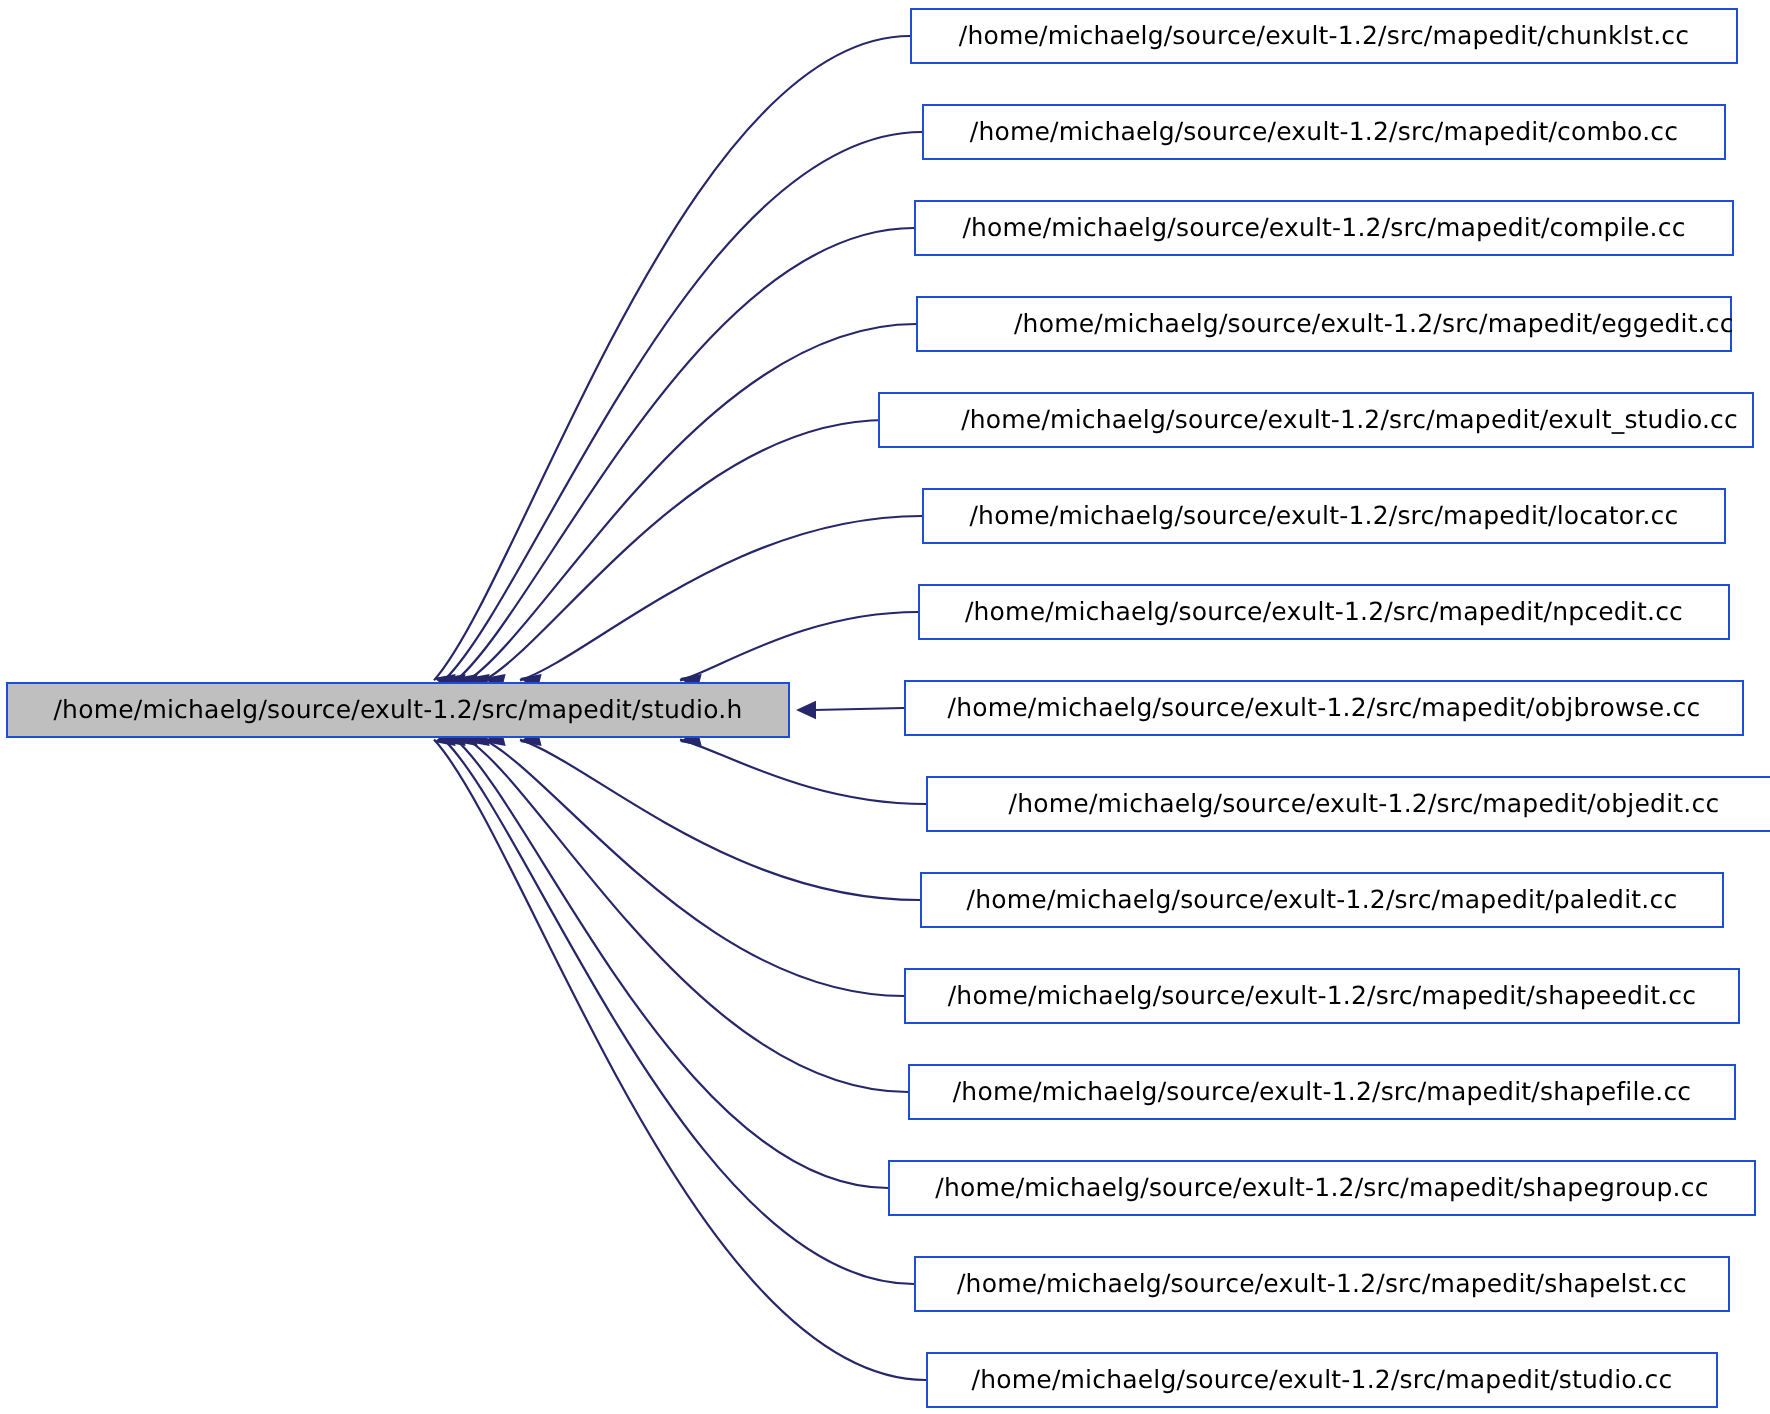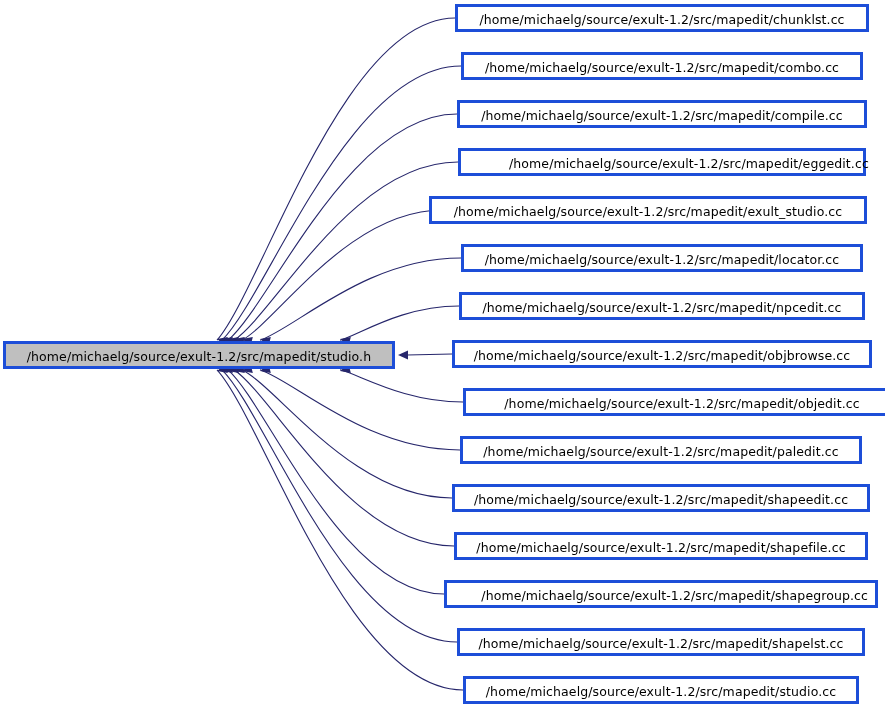--- a/index.html
+++ b/index.html
@@ -22,21 +22,21 @@
     position: absolute;
     left: 0;
     top: 0;
     width: 885px;
     height: 707px;
     pointer-events: none;
   }
   .node {
     position: absolute;
     box-sizing: border-box;
-    border: 3px solid #1d4ed8;
+    border: 1px solid #1d4ed8;
     background: #ffffff;
     height: 28px;
     line-height: 26px;
     font-size: 12.5px;
     color: #000000;
     text-align: center;
     white-space: nowrap;
     letter-spacing: 0.1px;
     cursor: pointer;
     z-index: 2;
@@ -98,21 +98,21 @@
       </div>
       <div class="node" style="left: 461px; top: 52px; width: 402px;">
         <span class="node-label">/home/michaelg/source/exult-1.2/src/mapedit/combo.cc</span>
       </div>
       <div class="node" style="left: 457px; top: 100px; width: 410px;">
         <span class="node-label">/home/michaelg/source/exult-1.2/src/mapedit/compile.cc</span>
       </div>
       <div class="node" style="left: 458px; top: 148px; width: 408px; padding-left: 41px;">
         <span class="node-label">/home/michaelg/source/exult-1.2/src/mapedit/eggedit.cc</span>
       </div>
-      <div class="node" style="left: 429px; top: 196px; width: 438px;">
+      <div class="node" style="left: 439px; top: 196px; width: 438px; text-align: right;">
         <span class="node-label">/home/michaelg/source/exult-1.2/src/mapedit/exult_studio.cc</span>
       </div>
       <div class="node" style="left: 461px; top: 244px; width: 402px;">
         <span class="node-label">/home/michaelg/source/exult-1.2/src/mapedit/locator.cc</span>
       </div>
       <div class="node" style="left: 459px; top: 292px; width: 406px;">
         <span class="node-label">/home/michaelg/source/exult-1.2/src/mapedit/npcedit.cc</span>
       </div>
       <div class="node" style="left: 452px; top: 340px; width: 420px;">
         <span class="node-label">/home/michaelg/source/exult-1.2/src/mapedit/objbrowse.cc</span>
@@ -122,21 +122,21 @@
       </div>
       <div class="node" style="left: 460px; top: 436px; width: 402px;">
         <span class="node-label">/home/michaelg/source/exult-1.2/src/mapedit/paledit.cc</span>
       </div>
       <div class="node" style="left: 452px; top: 484px; width: 418px; text-align: center;">
         <span class="node-label">/home/michaelg/source/exult-1.2/src/mapedit/shapeedit.cc</span>
       </div>
       <div class="node" style="left: 454px; top: 532px; width: 414px;">
         <span class="node-label">/home/michaelg/source/exult-1.2/src/mapedit/shapefile.cc</span>
       </div>
-      <div class="node" style="left: 444px; top: 580px; width: 434px; text-align: right;">
+      <div class="node" style="left: 444px; top: 580px; width: 434px;">
         <span class="node-label">/home/michaelg/source/exult-1.2/src/mapedit/shapegroup.cc</span>
       </div>
       <div class="node" style="left: 457px; top: 628px; width: 408px;">
         <span class="node-label">/home/michaelg/source/exult-1.2/src/mapedit/shapelst.cc</span>
       </div>
       <div class="node" style="left: 463px; top: 676px; width: 396px;">
         <span class="node-label">/home/michaelg/source/exult-1.2/src/mapedit/studio.cc</span>
       </div>
     </div>
 

